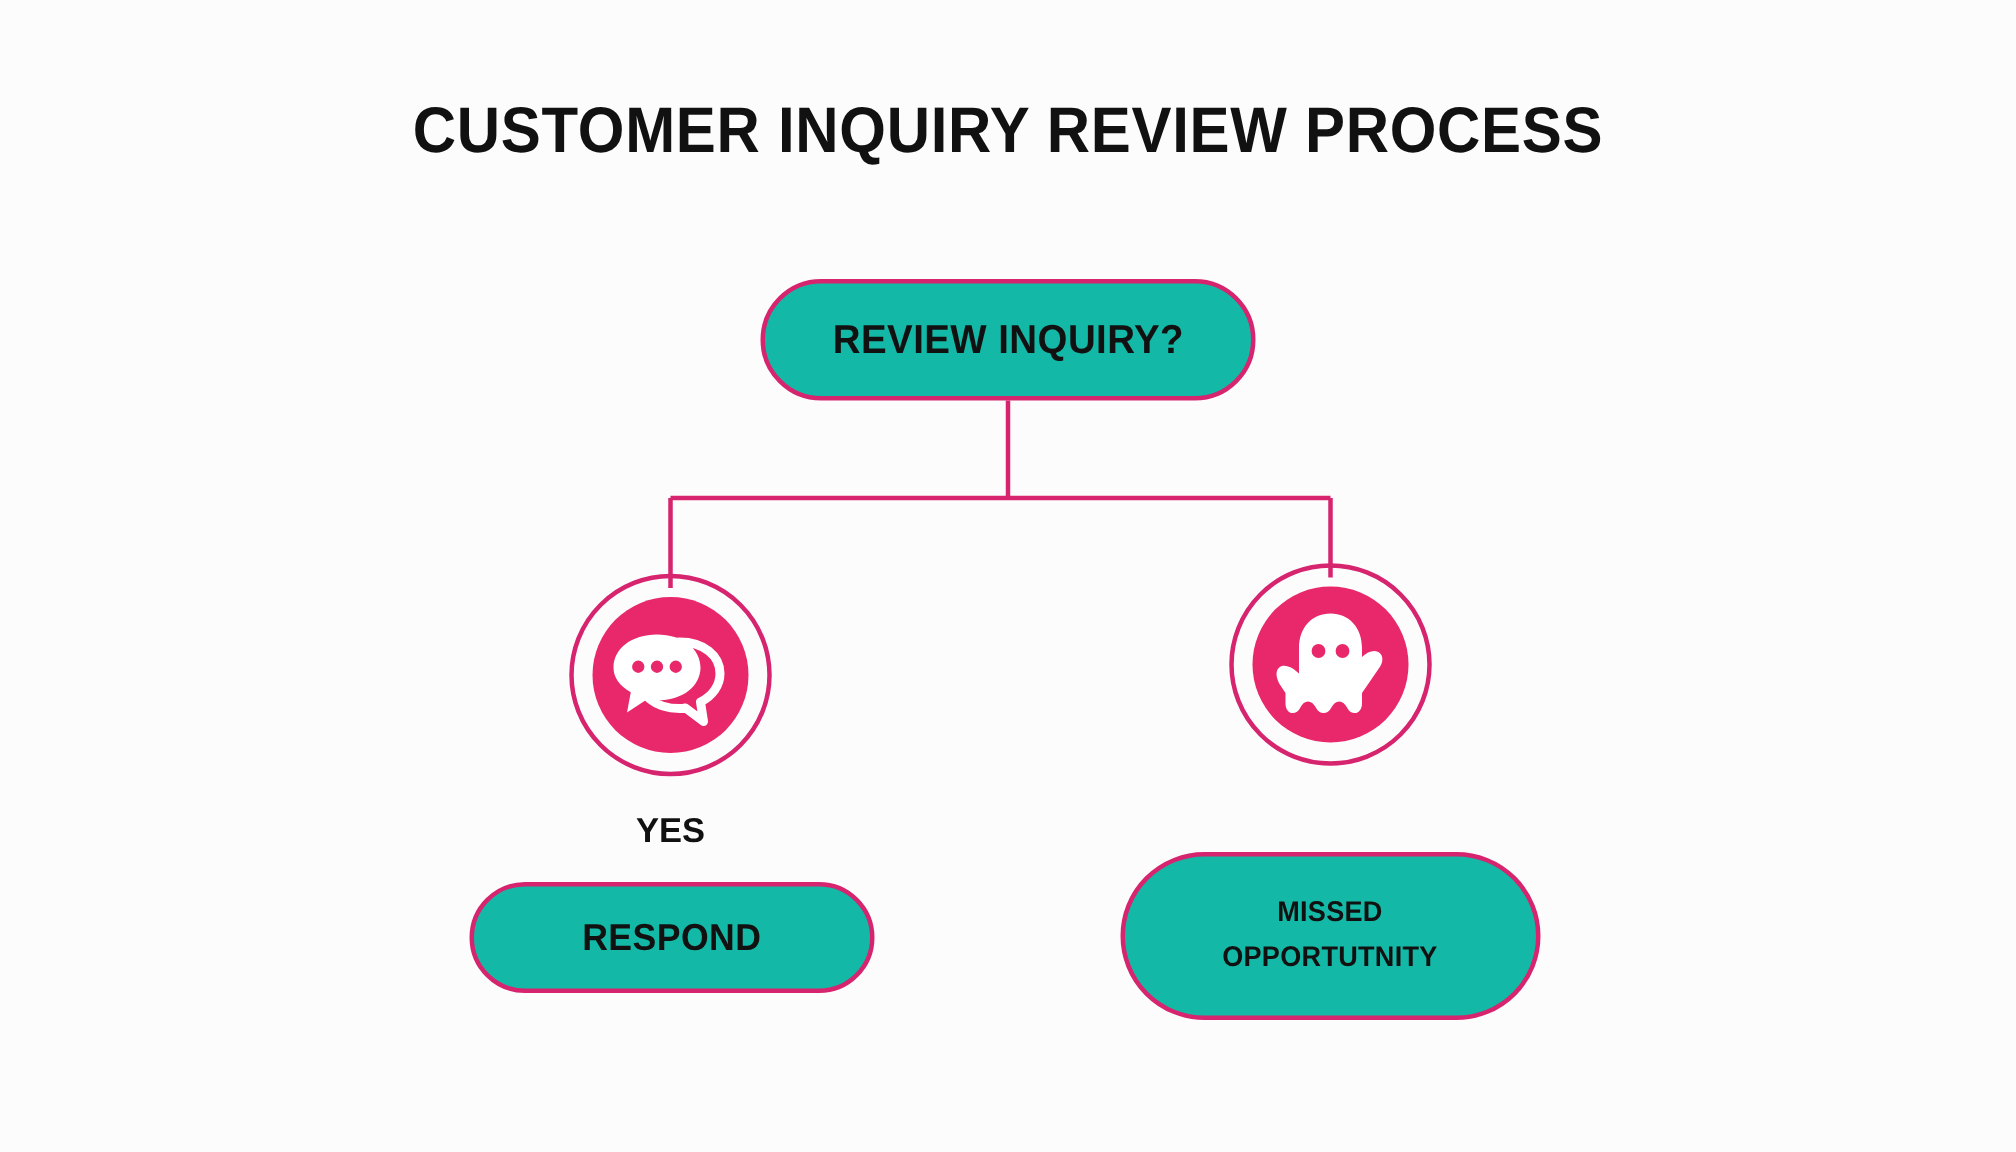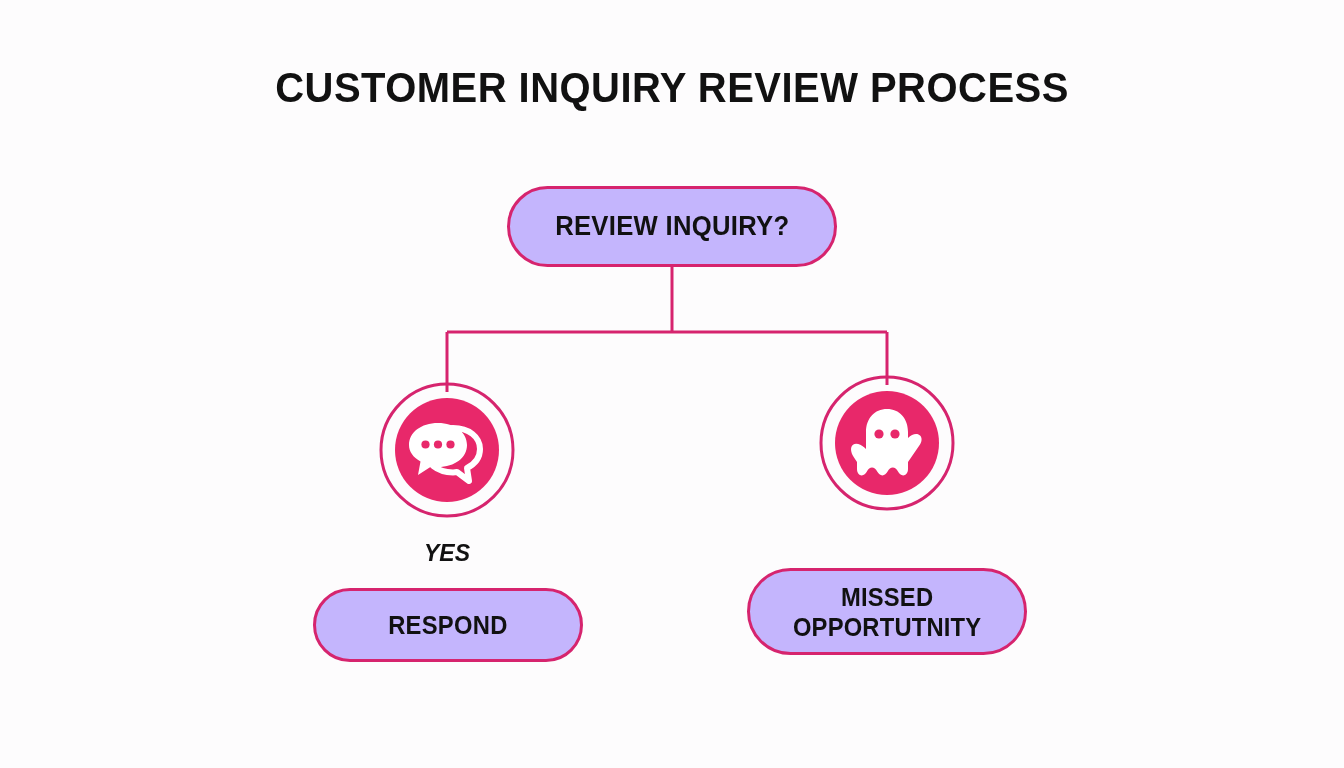--- a/index.html
+++ b/index.html
@@ -49,21 +49,21 @@
     top: 0;
     width: 1344px;
     height: 768px;
     pointer-events: none;
   }
 
   
   .pill {
     position: absolute;
     box-sizing: border-box;
-    background: #c4b5fd;
+    background: #14b8a6;
     border: 3px solid #d6246e;
     border-radius: 999px;
     display: flex;
     align-items: center;
     justify-content: center;
     text-align: center;
     color: #111111;
     font-weight: bold;
     font-family: "Liberation Sans", sans-serif;
   }
@@ -85,22 +85,22 @@
     height: 74px;
     font-size: 25px;
     letter-spacing: 0.3px;
   }
   #node-respond .pill-text { transform: scaleX(0.95); }
 
   #node-missed {
     left: 747px;
     top: 568px;
     width: 280px;
-    height: 87px;
-    font-size: 25px;
+    height: 112px;
+    font-size: 19px;
     line-height: 30px;
     letter-spacing: 0.2px;
   }
   #node-missed .pill-text {
     transform: scaleX(0.95);
     white-space: pre-line;
   }
 
   
   .icon-badge {
@@ -118,21 +118,20 @@
     font-family: "Liberation Sans", sans-serif;
     font-weight: bold;
     font-size: 23px;
     color: #111111;
     line-height: 26px;
   }
   #label-yes {
     left: 347px;
     top: 540px;
     width: 200px;
-    font-style: italic;
   }
   #label-no {
     left: 787px;
     top: 525px;
     width: 200px;
   }
 </style>
 </head>
 <body>
 

